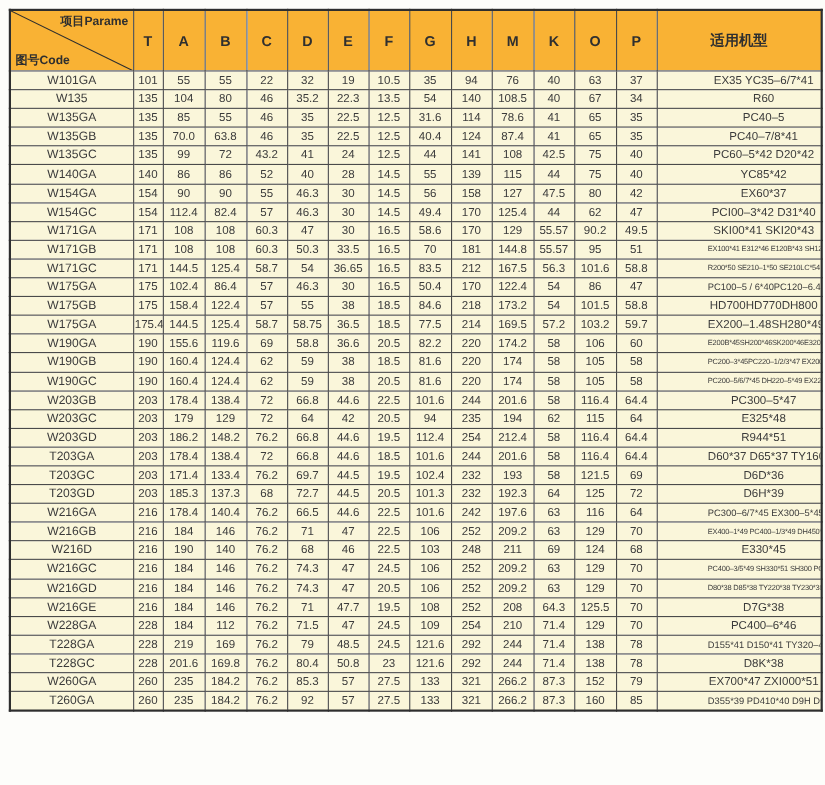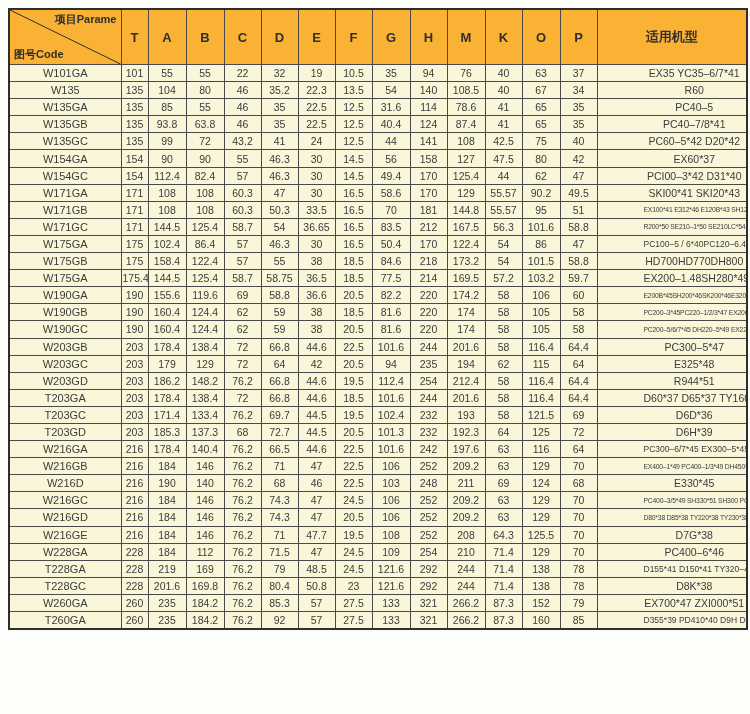--- a/index.html
+++ b/index.html
@@ -124,21 +124,21 @@
           <td>114</td>
           <td>78.6</td>
           <td>41</td>
           <td>65</td>
           <td>35</td>
           <td class="model">PC40–5</td>
         </tr>
         <tr>
           <td class="code">W135GB</td>
           <td>135</td>
-          <td>93.8</td>
+          <td>70.0</td>
           <td>63.8</td>
           <td>46</td>
           <td>35</td>
           <td>22.5</td>
           <td>12.5</td>
           <td>40.4</td>
           <td>124</td>
           <td>87.4</td>
           <td>41</td>
           <td>65</td>
@@ -156,20 +156,37 @@
           <td>12.5</td>
           <td>44</td>
           <td>141</td>
           <td>108</td>
           <td>42.5</td>
           <td>75</td>
           <td>40</td>
           <td class="model">PC60–5*42 D20*42</td>
         </tr>
         <tr>
+          <td class="code">W140GA</td>
+          <td>140</td>
+          <td>86</td>
+          <td>86</td>
+          <td>52</td>
+          <td>40</td>
+          <td>28</td>
+          <td>14.5</td>
+          <td>55</td>
+          <td>139</td>
+          <td>115</td>
+          <td>44</td>
+          <td>75</td>
+          <td>40</td>
+          <td class="model">YC85*42</td>
+        </tr>
+        <tr>
           <td class="code">W154GA</td>
           <td>154</td>
           <td>90</td>
           <td>90</td>
           <td>55</td>
           <td>46.3</td>
           <td>30</td>
           <td>14.5</td>
           <td>56</td>
           <td>158</td>

